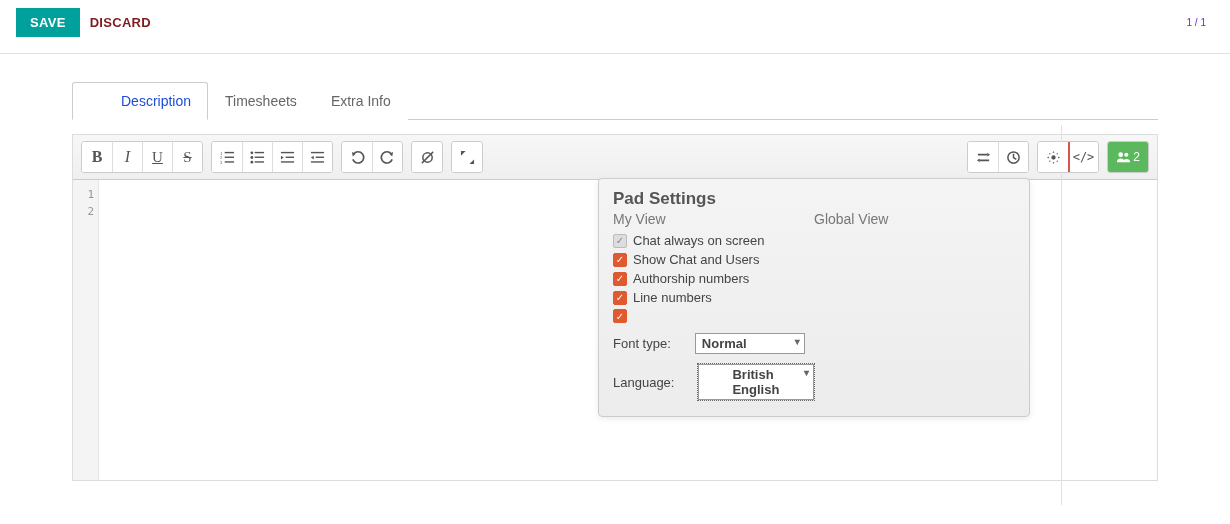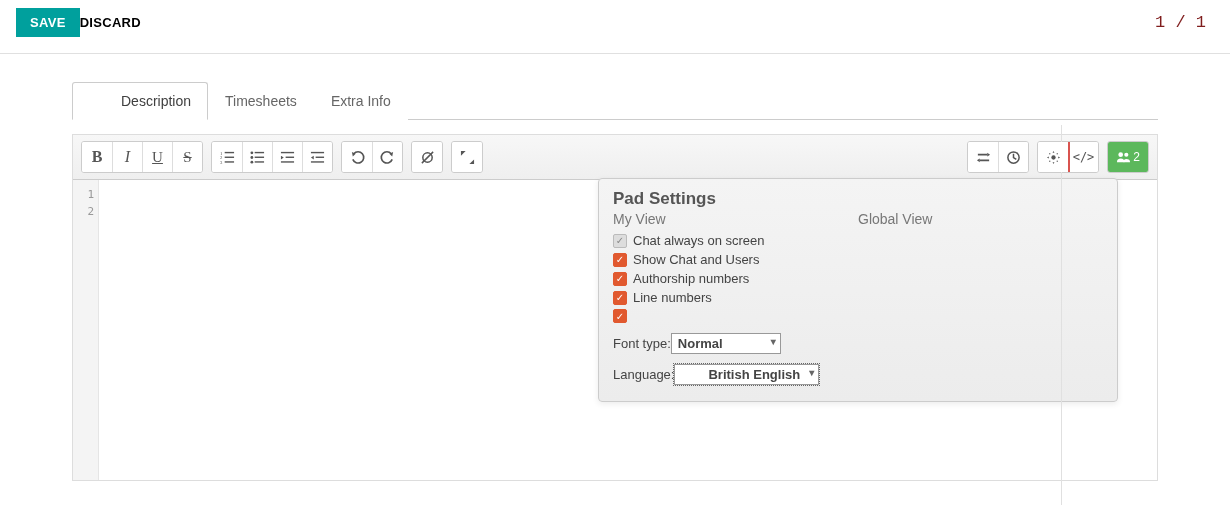--- a/index.html
+++ b/index.html
@@ -4,59 +4,59 @@
   <style>
     * { box-sizing: border-box; margin: 0; padding: 0; }
     body { font-family: -apple-system, BlinkMacSystemFont, "Segoe UI", Arial, sans-serif; font-size: 13px; color: #4c4c4c; background: #fff; width: 1230px; }
     
     .header { padding: 8px 16px; }
     .breadcrumb { font-size: 18px; color: #999; margin-bottom: 6px; }
     .breadcrumb .root { color: #00a09d; }
     .breadcrumb .sep { color: #888; margin: 0 4px; }
     
     .actions-row { display: flex; align-items: center; justify-content: space-between; }
-    .actions-left { display: flex; align-items: center; }
+    .actions-left { display: flex; align-items: center; gap: 10px; }
     .btn-save { background: #00a09d; color: #fff; border: none; padding: 7px 14px; font-size: 13px; font-weight: 600; letter-spacing: 0.3px; cursor: pointer; }
-    .btn-discard { color: #000000; font-size: 13px; font-weight: 600; letter-spacing: 0.3px; cursor: pointer; background: none; border: none; }
-    .pager { color: #7f1d1d; font-size: 17px; padding-right: 8px; font-family: Liberation Mono, monospace; }
+    .btn-discard { color: #7f1d1d; font-size: 13px; font-weight: 600; letter-spacing: 0.3px; cursor: pointer; background: none; border: none; }
+    .pager { color: #6d28d9; font-size: 10px; padding-right: 8px; }
     
     .divider { border-top: 1px solid #e0e0e0; margin-top: 8px; }
     
     .main { padding: 0 72px; }
     
     .tabs { display: flex; margin-top: 28px; }
     .tab { padding: 10px 16px; border: 1px solid transparent; color: #666; cursor: pointer; font-size: 14px; background: #fff; }
-    .tab.active { border: 1px solid #ccc; border-bottom: 1px solid #fff; color: #404040; border-radius: 3px 3px 0 0; padding-left: 48px; }
+    .tab.active { border: 1px solid #ccc; border-bottom: 1px solid #fff; color: #1d4ed8; border-radius: 3px 3px 0 0; padding-left: 48px; }
     .tabs-line { border-top: 1px solid #ccc; margin-top: -1px; }
     
     .pad-wrap { margin-top: 14px; border: 1px solid #ddd; }
     
     .toolbar { display: flex; align-items: center; background: linear-gradient(#f7f7f7, #efefef); border-bottom: 1px solid #ccc; padding: 6px 8px; gap: 8px; }
     .tb-group { display: flex; border: 1px solid #ccc; border-radius: 3px; background: #fff; overflow: hidden; }
     .tb-btn { width: 30px; height: 30px; display: flex; align-items: center; justify-content: center; cursor: pointer; border: none; background: #fff; color: #555; font-family: Georgia, serif; }
     .tb-btn + .tb-btn { border-left: 1px solid #ddd; }
     .tb-btn svg { width: 15px; height: 15px; }
     .spacer { flex: 1; }
     .tb-btn.highlighted { outline: 2px solid #d9534f; outline-offset: 0px; position: relative; z-index: 2; }
     .tb-btn.users { background: #5cb85c; color: #fff; width: 40px; gap: 2px; font-size: 12px; font-family: Arial; }
     
     .pad-body { display: flex; min-height: 300px; position: relative; }
     .gutter { width: 26px; background: #f4f4f4; border-right: 1px solid #e5e5e5; text-align: right; padding: 6px 4px 0 0; color: #999; font-size: 11px; line-height: 17px; font-family: monospace; }
     .editor { flex: 1; padding: 6px 8px; background: #fff; }
     
-    .settings-pop { position: absolute; left: 525px; top: -2px; width: 520px; background: linear-gradient(#f4f4f4,#ececec); border: 1px solid #ccc; border-radius: 4px; padding: 10px 14px 16px; box-shadow: 0 2px 6px rgba(0,0,0,0.08); }
+    .settings-pop { position: absolute; left: 525px; top: -2px; width: 432px; background: linear-gradient(#f4f4f4,#ececec); border: 1px solid #ccc; border-radius: 4px; padding: 10px 14px 16px; box-shadow: 0 2px 6px rgba(0,0,0,0.08); }
     .settings-pop h3 { font-size: 17px; font-weight: bold; color: #555; margin-bottom: 2px; }
     .settings-cols { display: flex; }
     .settings-col { flex: 1; }
     .settings-col h4 { font-size: 14px; font-weight: normal; color: #777; margin-bottom: 6px; }
     .chk-row { display: flex; align-items: center; gap: 6px; margin: 4px 0; font-size: 13px; color: #444; }
     .chk { width: 14px; height: 14px; border: 1px solid #aaa; border-radius: 2px; display: inline-flex; align-items: center; justify-content: center; font-size: 10px; color: #fff; }
     .chk.checked { background: #e1592f; border-color: #e1592f; }
     .chk.gray-checked { background: #ddd; border-color: #bbb; color: #888; }
-    .sel-row { display: flex; align-items: center; gap: 0; margin-top: 10px; font-size: 13px; color: #444; }
+    .sel-row { display: flex; align-items: center; gap: 24px; margin-top: 10px; font-size: 13px; color: #444; }
     .sel { border: 1px solid #999; background: #fff; padding: 2px 18px 2px 6px; font-size: 13px; position: relative; display: inline-block; min-width: 110px; font-weight: bold; }
     .sel::after { content: "▾"; position: absolute; right: 4px; top: 2px; font-size: 10px; color: #666; }
     .sel.hl { outline: 1px dotted #666; padding-left: 33px; }
     
     .shadow-col { position: absolute; right: -1px; top: 125px; width: 170px; height: 380px; border-left: 1px solid #e0e0e0; }
   </style>
 </head>
 <body>
 
 <div class="header">

